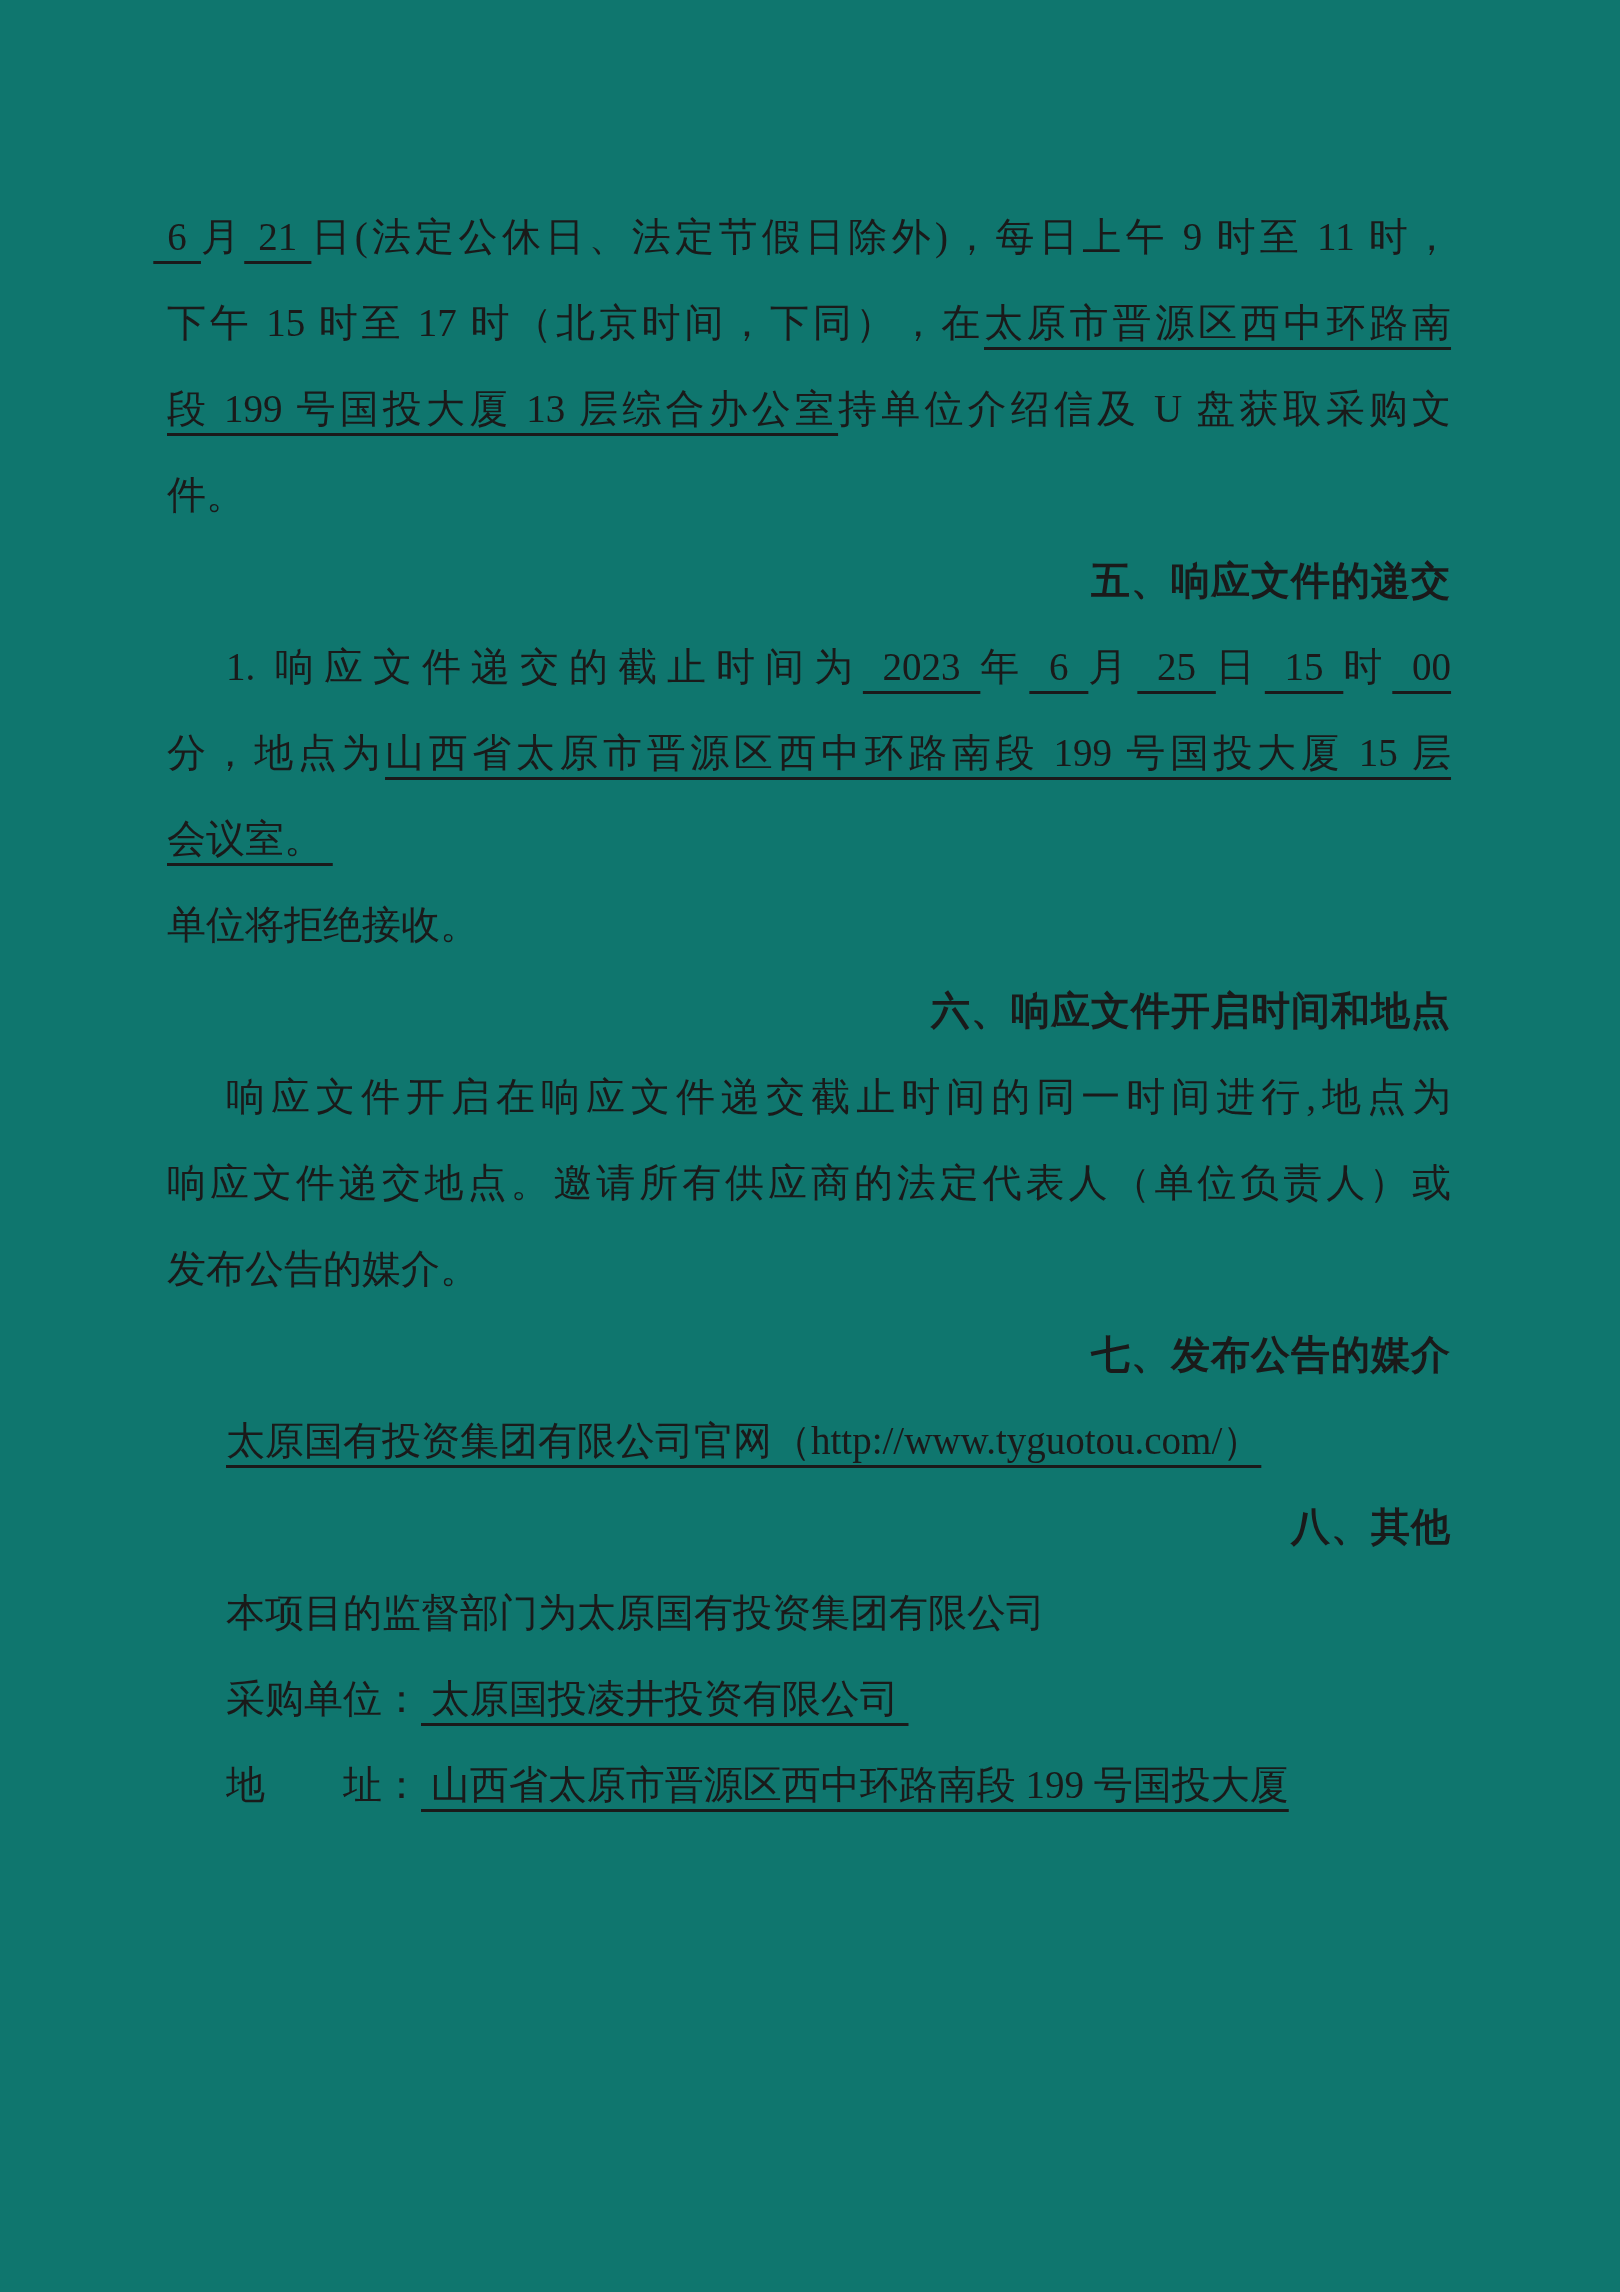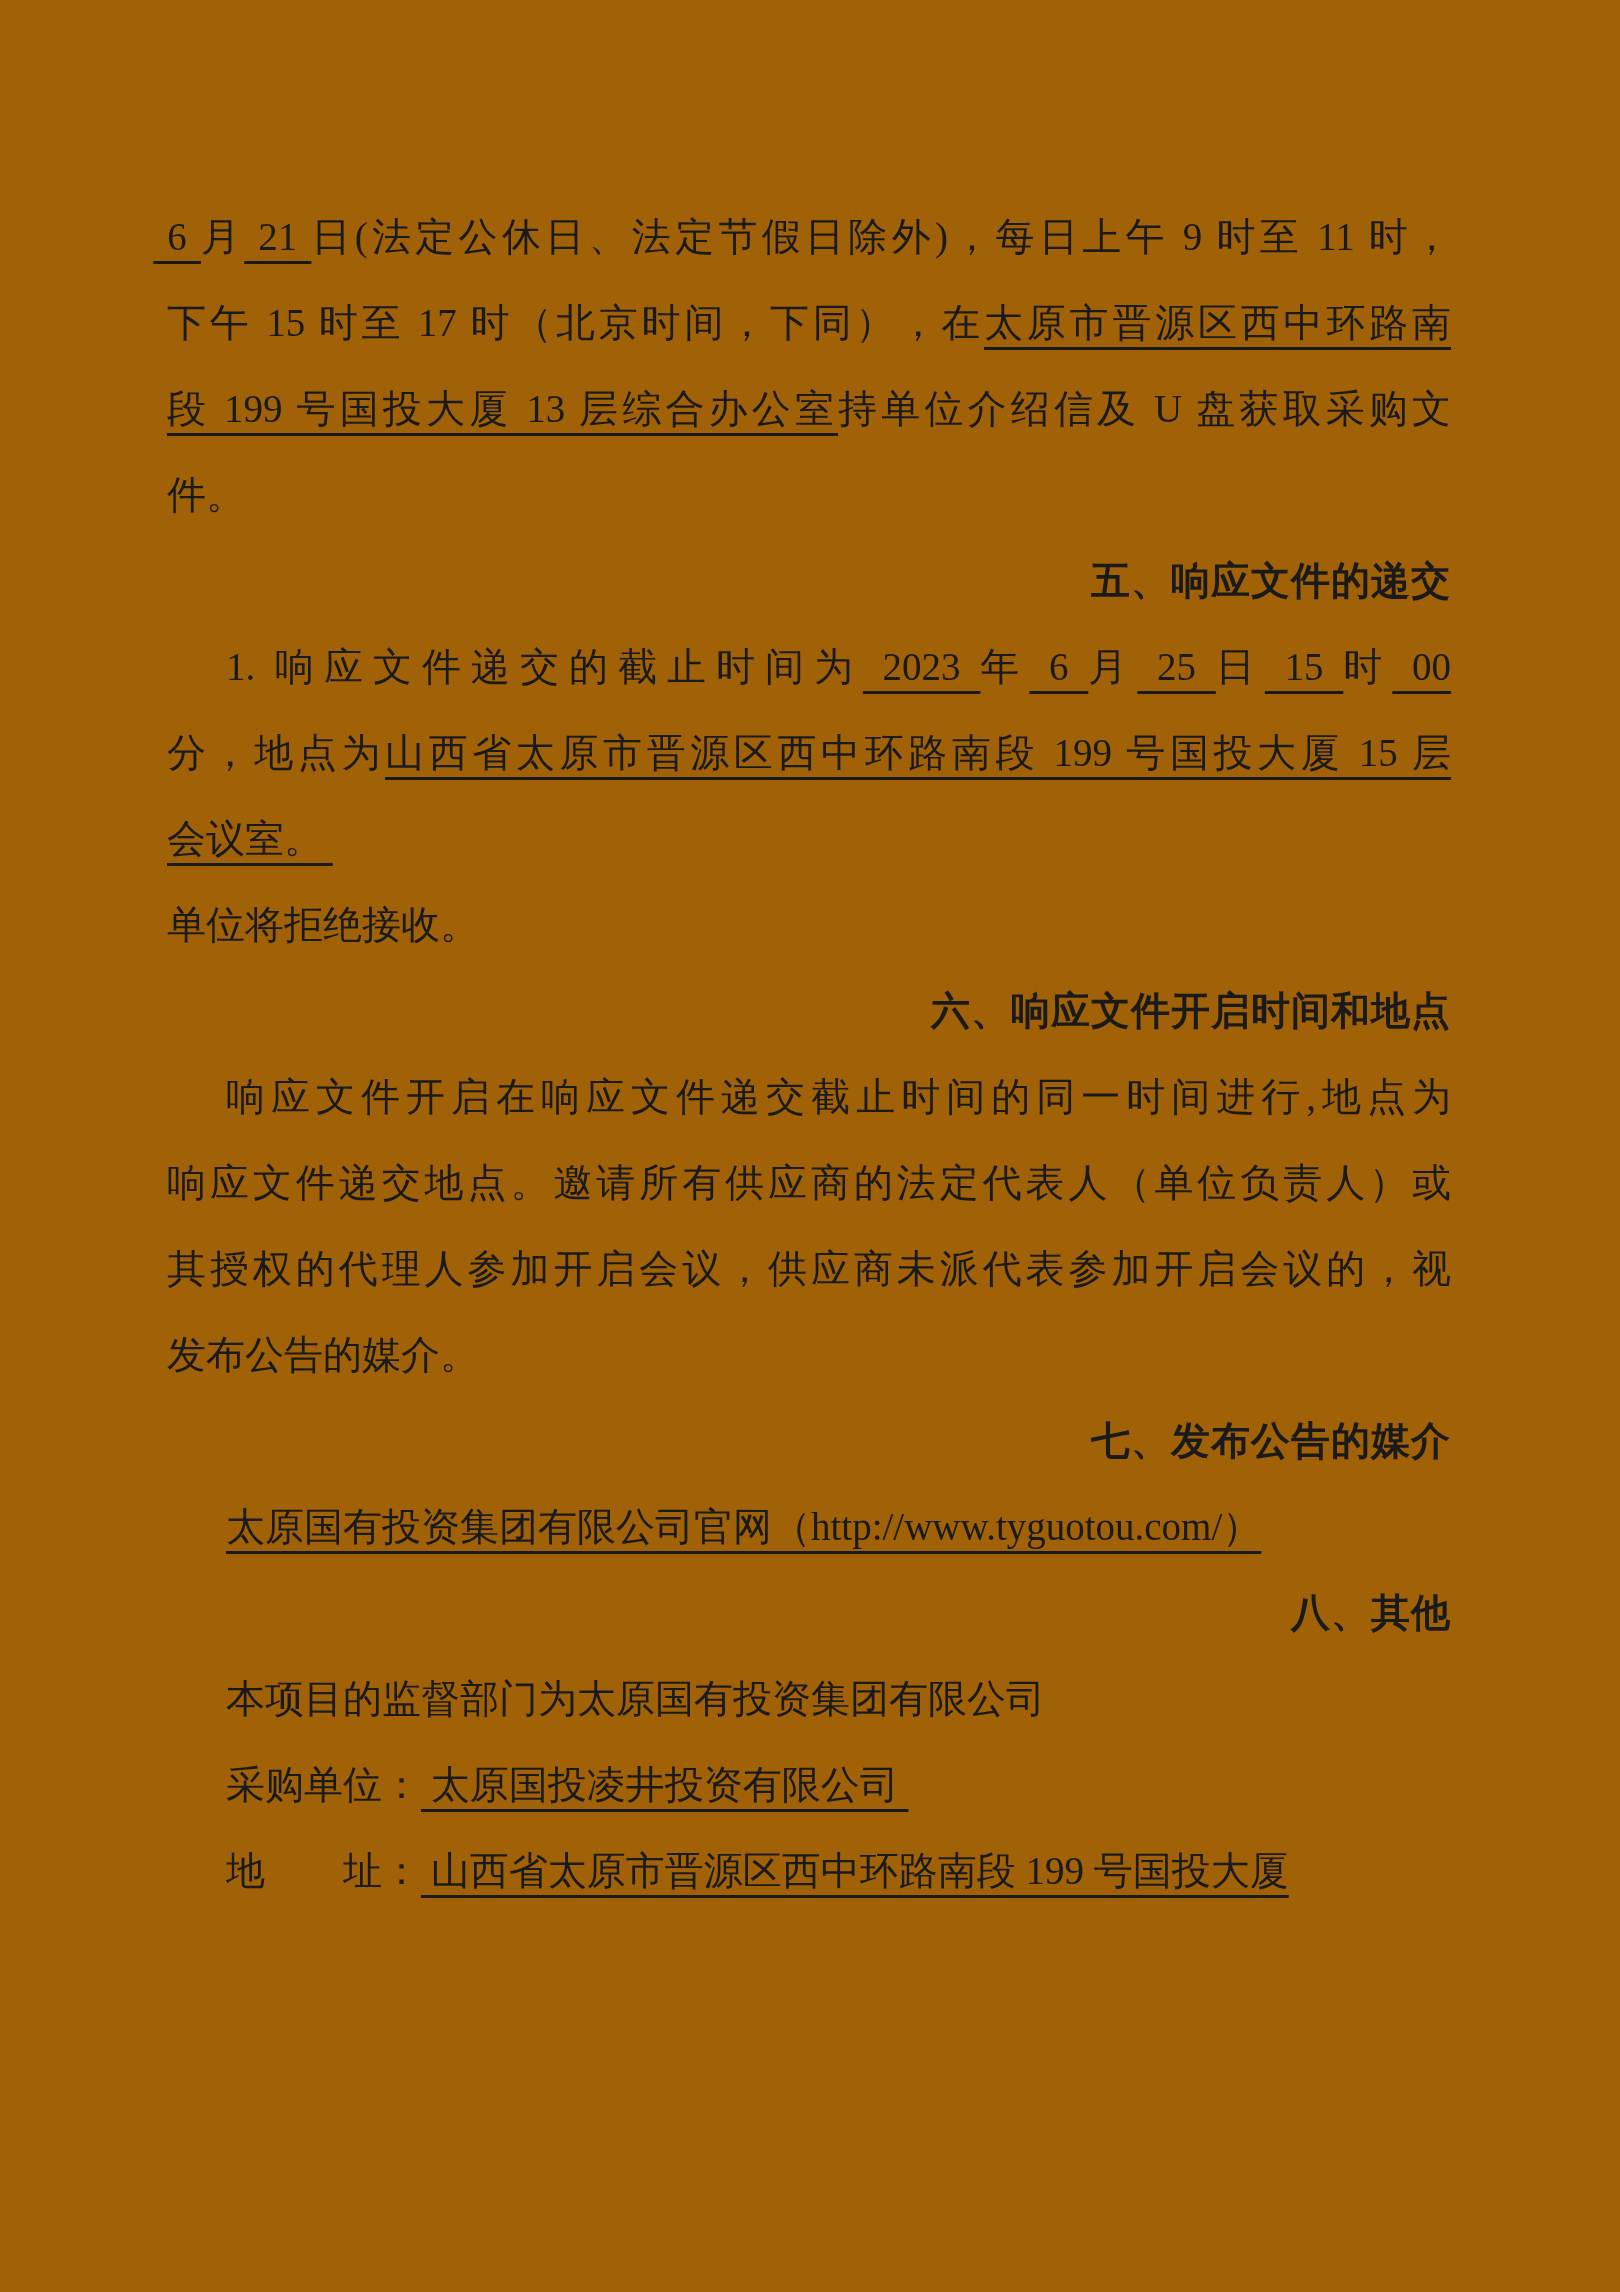--- a/index.html
+++ b/index.html
@@ -1,21 +1,21 @@
 <!DOCTYPE html>
 <html><head>
 <meta charset="utf-8">
 <style>
   html,body{margin:0;padding:0;background:#e8e8e8;}
   .page{
     position:relative;
     width:1620px;
     height:2293px;
     margin:0 auto;
-    background:#a16207;
+    background:#0f766e;
     box-sizing:border-box;
     padding:194px 169px 0 167px;
     font-family:"Liberation Serif","DejaVu Serif",serif;
     color:#1a1a1a;
     overflow:hidden;
   }
   .ln{
     height:86px;
     line-height:86px;
     font-size:39px;
@@ -64,21 +64,20 @@
 
 
   <div class="ln"><span>单位将拒绝接收。</span></div>
 
   <div class="ln hd in"><span>六、响应文件开启时间和地点</span></div>
 
   <div class="ln j in"><span>响应文件开启在响应文件递交截止时间的同一时间进行,地点为</span></div>
 
   <div class="ln j"><span>响应文件递交地点。邀请所有供应商的法定代表人（单位负责人）或</span></div>
 
-  <div class="ln j"><span>其授权的代理人参加开启会议，供应商未派代表参加开启会议的，视</span></div>
 
   <div class="ln"><span>发布公告的媒介。</span></div>
 
   <div class="ln hd in"><span>七、发布公告的媒介</span></div>
 
   <div class="ln in"><span class="u">太原国有投资集团有限公司官网（http://www.tyguotou.com/）</span></div>
 
   <div class="ln hd in"><span>八、其他</span></div>
 
   <div class="ln in"><span>本项目的监督部门为太原国有投资集团有限公司</span></div>

